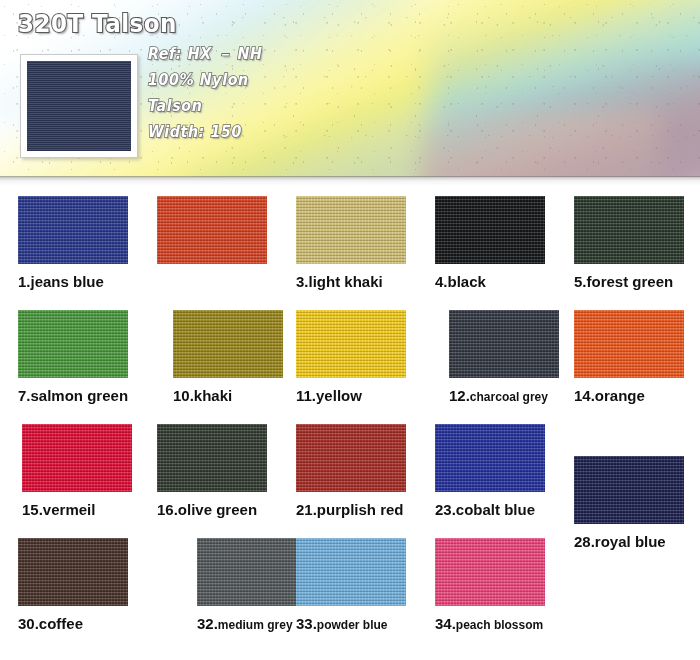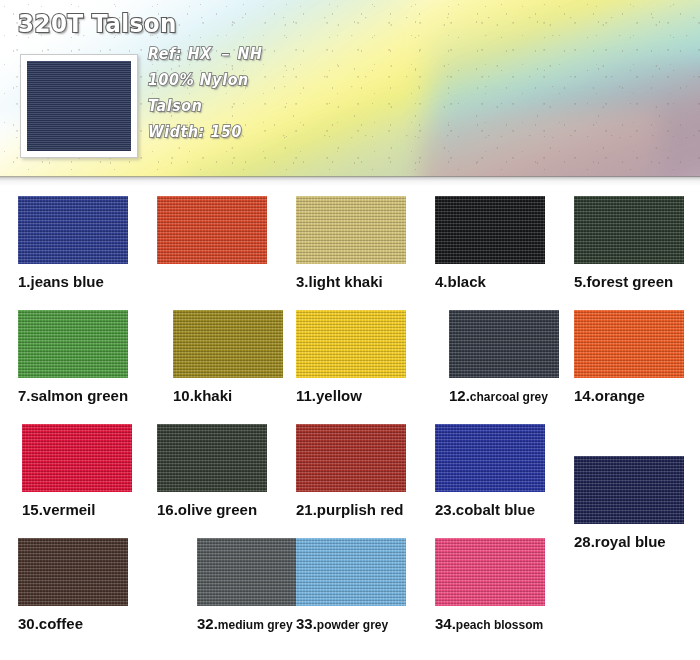--- a/index.html
+++ b/index.html
@@ -383,21 +383,21 @@
           <div class="weave"></div>
           <div class="weave-v"></div>
         </div>
         <div class="color-label"><span class="label-num">32.</span><span class="label-name small">medium  grey</span></div>
       </div>
       <div class="color-cell" style="left: 296px;">
         <div class="swatch" style="background-color: rgb(116, 180, 224);">
           <div class="weave"></div>
           <div class="weave-v"></div>
         </div>
-        <div class="color-label"><span class="label-num">33.</span><span class="label-name small">powder  grey</span></div>
+        <div class="color-label"><span class="label-num">33.</span><span class="label-name small">powder  blue</span></div>
       </div>
       <div class="color-cell" style="left: 435px;">
         <div class="swatch" style="background-color: rgb(239, 73, 127);">
           <div class="weave"></div>
           <div class="weave-v"></div>
         </div>
         <div class="color-label"><span class="label-num">34.</span><span class="label-name small">peach  blossom</span></div>
       </div>
     </div>
   </div>

